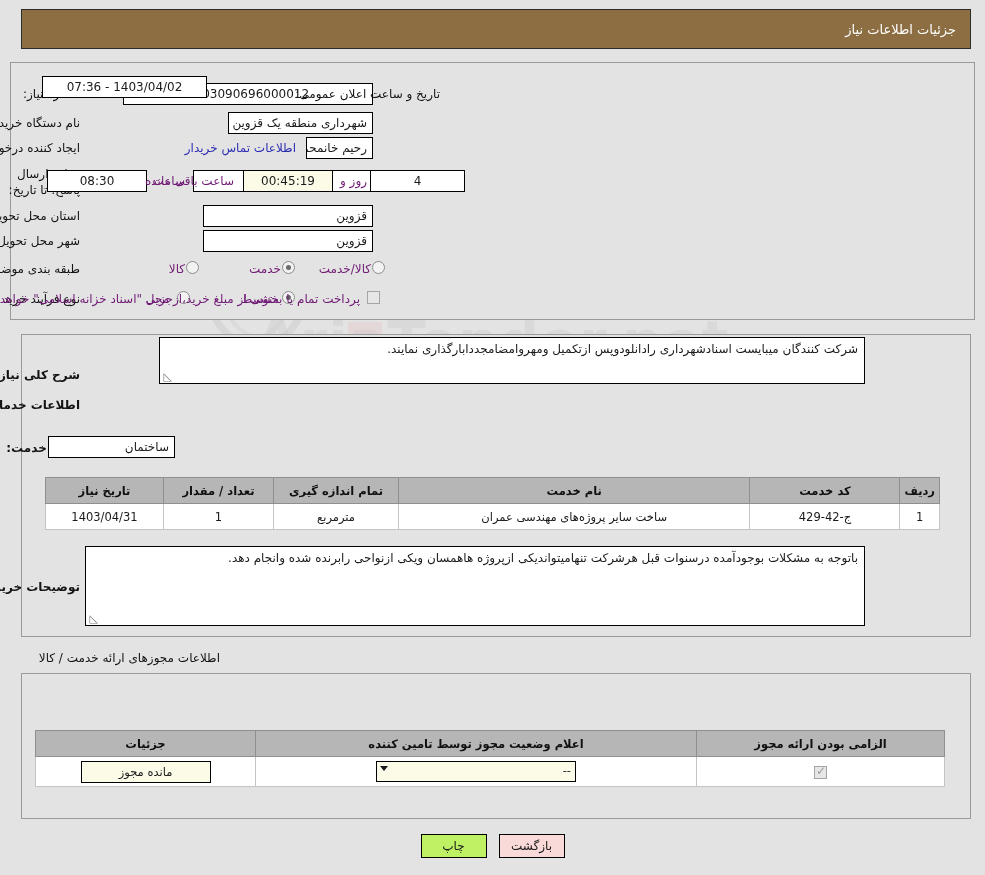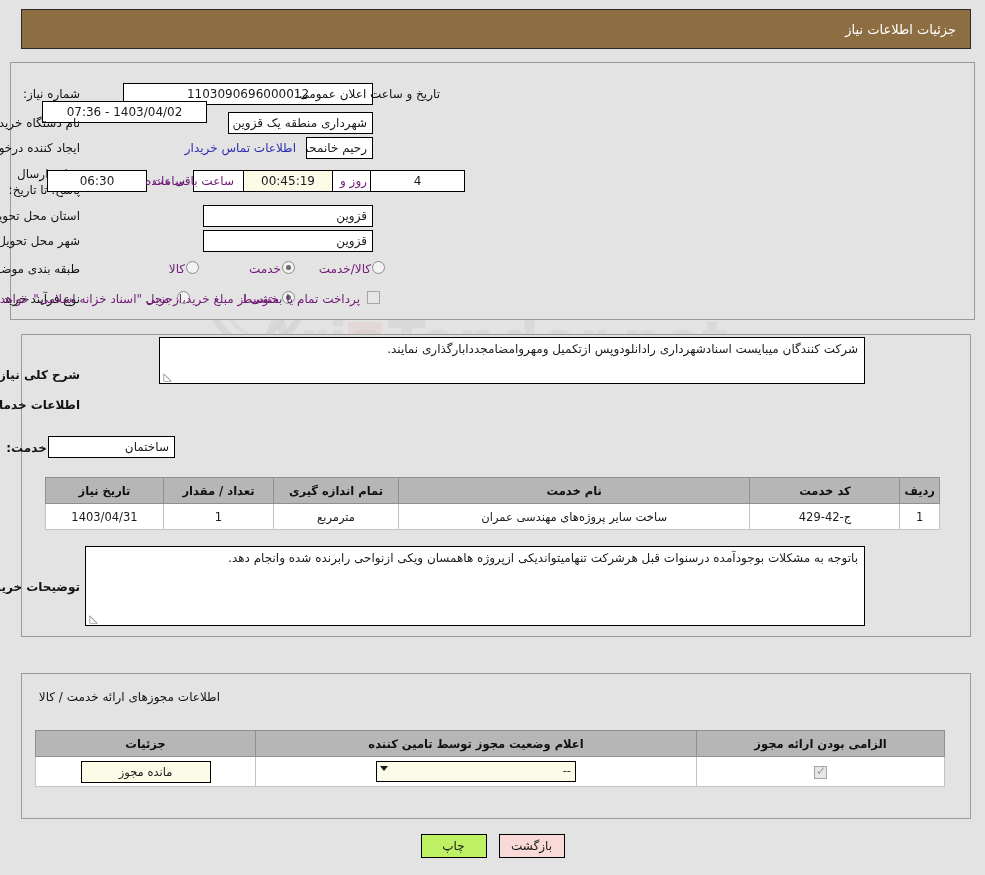--- a/index.html
+++ b/index.html
@@ -173,33 +173,33 @@
 
   <div class="page-header">
     <span class="title">جزئیات اطلاعات نیاز</span>
   </div>
 
   <div class="panel" id="panel-top"></div>
 
   <div class="lbl" style="right:905px; top:87px;">شماره نیاز:</div>
   <div class="fld center" style="right:612px; top:83px; width:250px;">1103090696000012</div>
   <div class="lbl" style="right:545px; top:87px;">تاریخ و ساعت اعلان عمومی:</div>
-  <div class="fld center" style="right:778px; top:101px; width:165px; left:107px;">1403/04/02 - 07:36</div>
+  <div class="fld center" style="right:778px; top:76px; width:165px; left:107px;">1403/04/02 - 07:36</div>
 
   <div class="lbl" style="right:905px; top:116px;">نام دستگاه خریدار:</div>
   <div class="fld" style="right:612px; top:112px; left:228px;">شهرداری منطقه یک قزوین</div>
 
   <div class="lbl" style="right:905px; top:141px;">ایجاد کننده درخواست:</div>
   <div class="fld" style="right:612px; top:137px; left:306px;">رحیم خانمحمدی کارپرداز شهرداری منطقه یک قزوین</div>
   <div class="link" style="right:689px; top:141px; left:202px;">اطلاعات تماس خریدار</div>
 
   <div class="lbl" style="right:905px; top:166px; width:90px; text-align:right; white-space:normal; line-height:16px;">مهلت ارسال پاسخ: تا تاریخ:</div>
   <div class="fld center" style="right:612px; top:170px; width:180px;">1403/04/06</div>
   <div class="plain" style="right:800px; top:174px; left:135px;">ساعت</div>
-  <div class="fld center" style="right:838px; top:170px; width:100px; left:42px;">06:30</div>
+  <div class="fld center" style="right:838px; top:170px; width:100px; left:42px;">08:30</div>
   <div class="fld center" style="right:None; top:170px; left:370px; width:95px;">4</div>
   <div class="plain" style="left:340px; top:174px;">روز و</div>
   <div class="fld cream center" style="left:243px; top:170px; width:90px;">00:45:19</div>
   <div class="plain" style="left:145px; top:174px;">ساعت باقی مانده</div>
 
   <div class="lbl" style="right:905px; top:209px;">استان محل تحویل:</div>
   <div class="fld" style="right:612px; top:205px; width:170px;">قزوین</div>
 
   <div class="lbl" style="right:905px; top:234px;">شهر محل تحویل:</div>
   <div class="fld" style="right:612px; top:230px; width:170px;">قزوین</div>
@@ -255,21 +255,21 @@
       </tr>
     </tbody>
   </table>
 
   <div class="sec-cap bold" style="right:905px; top:580px;">توضیحات خریدار:</div>
   <div class="ta" style="right:120px; top:546px; left:85px; height:80px;">
     <span>باتوجه به مشکلات بوجودآمده درسنوات قبل هرشرکت تنهامیتواندیکی ازپروژه هاهمسان ویکی ازنواحی رابرنده شده وانجام دهد.</span>
     <span class="grip">◺</span>
   </div>
 
-  <div class="sec-cap" style="right:765px; top:651px;margin-top:39px;">اطلاعات مجوزهای ارائه خدمت / کالا</div>
+  <div class="sec-cap" style="right:765px; top:651px;">اطلاعات مجوزهای ارائه خدمت / کالا</div>
   <div class="panel" id="panel-bottom"></div>
 
   <table class="grid" id="lic-table">
     <thead>
       <tr>
         <th style="width:248px;">الزامی بودن ارائه مجوز</th>
         <th>اعلام وضعیت مجوز توسط تامین کننده</th>
         <th style="width:220px;">جزئیات</th>
       </tr>
     </thead>

